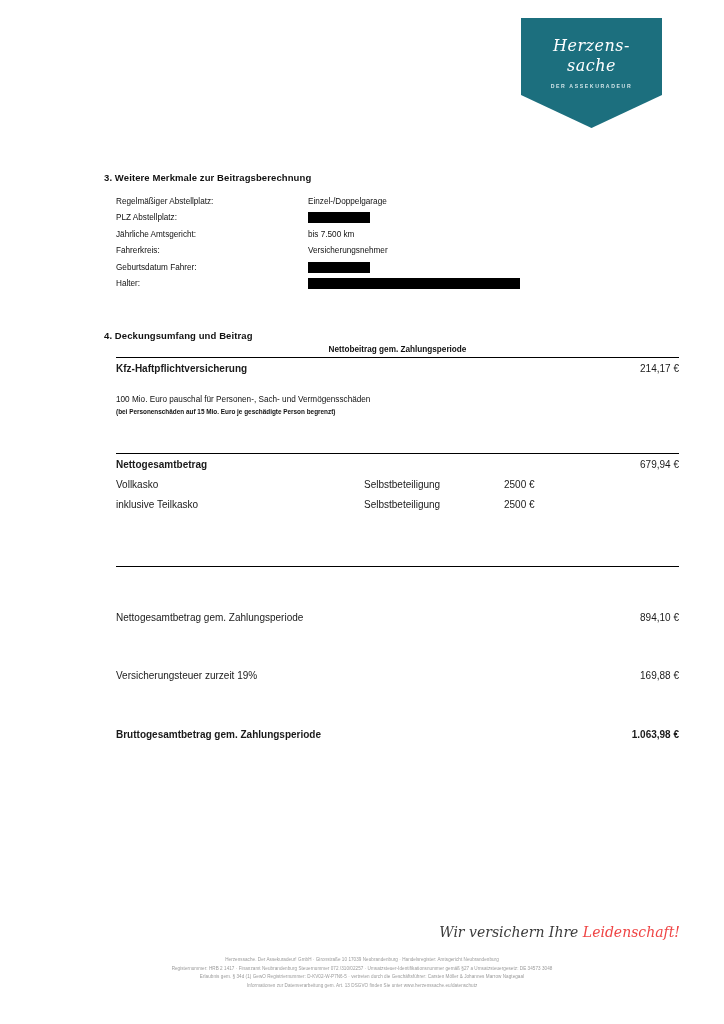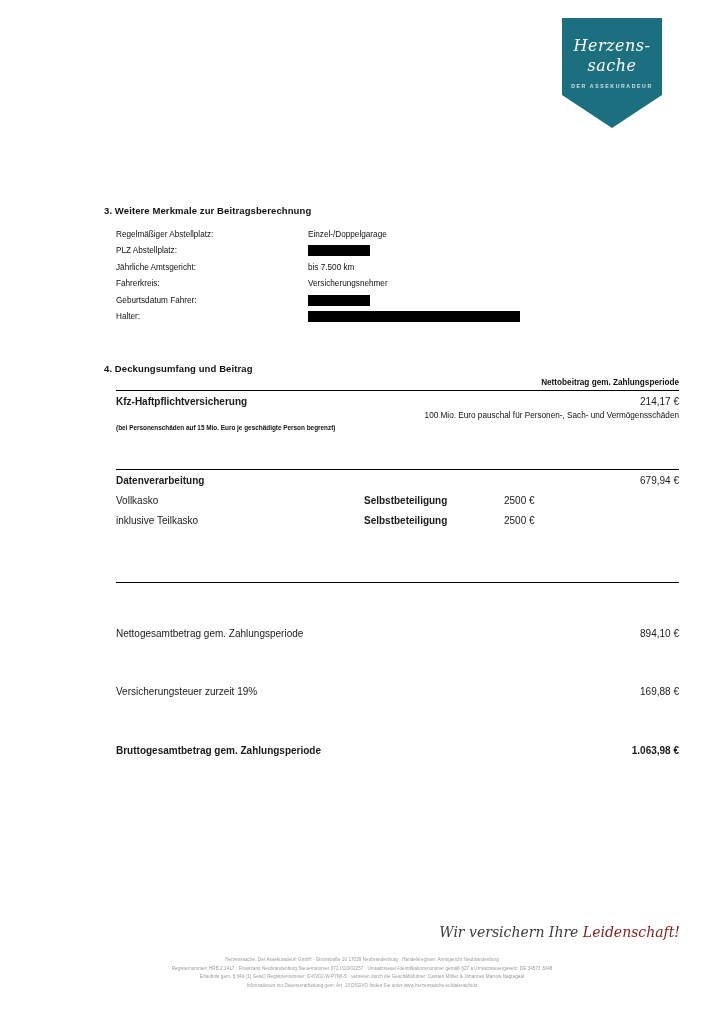--- a/index.html
+++ b/index.html
@@ -14,21 +14,21 @@
     color: #1a1a1a;
     position: relative;
     overflow: hidden;
   }
 
   
   .logo-wrap {
     position: absolute;
     top: 18px;
     right: 62px;
-    width: 100px;
+    width: 141px;
     height: 110px;
   }
   .logo-shield {
     position: absolute;
     inset: 0;
     background: #1c6f7e;
     clip-path: polygon(0% 0%, 100% 0%, 100% 70%, 50% 100%, 0% 70%);
     box-shadow: 3px 3px 0 rgba(0,0,0,0.10);
   }
   .logo-inner {
@@ -65,21 +65,20 @@
     top: 172px;
     width: 575px;
   }
 
   .section-title {
     font-size: 9.5px;
     font-weight: bold;
     color: #111;
     margin-bottom: 10px;
     letter-spacing: 0.1px;
-    margin-top: 33px;
   }
   .section-title.sec4 {
     margin-top: 38px;
     margin-bottom: 4px;
   }
 
   .rows {
     margin-left: 12px;
   }
   .row {
@@ -105,45 +104,45 @@
   }
   .redact.w1 { width: 62px; }
   .redact.w2 { width: 212px; }
 
   
   .tbl {
     margin-left: 12px;
     width: 563px;
   }
   .hdr-right {
-    text-align: right;
+    text-align: center;
     font-size: 8.2px;
     font-weight: bold;
     color: #111;
     padding-bottom: 3px;
   }
   .rule {
     border-top: 1px solid #000;
     height: 0;
   }
   .line {
     display: flex;
     align-items: center;
     font-size: 10px;
     padding: 5px 0 4px 0;
   }
   .line .c1 { width: 248px; }
-  .line .c2 { width: 140px; font-weight: bold; }
+  .line .c2 { width: 140px; }
   .line .c3 { width: 84px; }
   .line .c4 { flex: 1; text-align: right; }
   .bold { font-weight: bold; }
   .note {
     font-size: 8.2px;
     color: #111;
-    text-align: right;
+    margin-top: 17px;
   }
   .note-small {
     font-size: 6.4px;
     font-weight: bold;
     color: #111;
     margin-top: 4px;
   }
   .gap-big { height: 38px; }
   .gap-mid { height: 52px; }
 
@@ -154,21 +153,21 @@
     position: absolute;
     right: 44px;
     bottom: 84px;
     font-family: "DejaVu Serif", serif;
     font-style: italic;
     font-size: 14px;
     color: #3b3b3b;
     white-space: nowrap;
   }
   .slogan .hl {
-    color: #7f1d1d;
+    color: #ef4444;
   }
 
   
   .footer {
     position: absolute;
     left: 0;
     right: 0;
     bottom: 34px;
     text-align: center;
     color: #9a9a9a;
@@ -234,21 +233,21 @@
     </div>
 
     <div class="note">100 Mio. Euro pauschal für Personen-, Sach- und Vermögensschäden</div>
     <div class="note-small">(bei Personenschäden auf 15 Mio. Euro je geschädigte Person begrenzt)</div>
 
     <div class="gap-big"></div>
 
     <div class="rule"></div>
 
     <div class="line">
-      <div class="c1 bold">Datenverarbeitung</div>
+      <div class="c1 bold">Nettogesamtbetrag</div>
       <div class="c2"></div>
       <div class="c3"></div>
       <div class="c4">679,94 €</div>
     </div>
 
     <div class="line">
       <div class="c1">Vollkasko</div>
       <div class="c2">Selbstbeteiligung</div>
       <div class="c3">2500 €</div>
       <div class="c4"></div>

